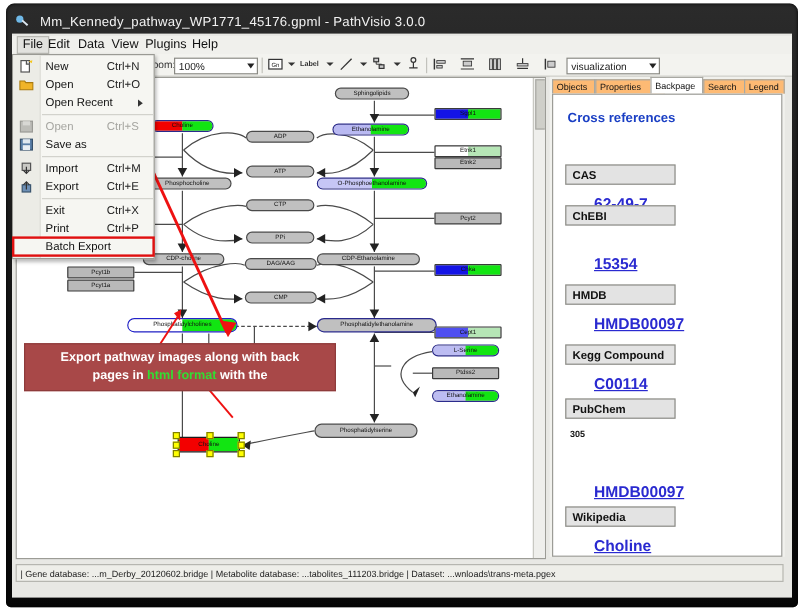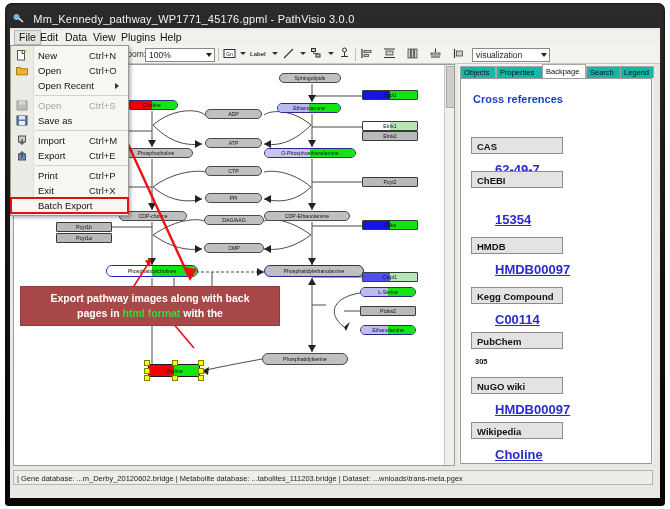--- a/index.html
+++ b/index.html
@@ -71,21 +71,21 @@
 
   .redarrow{position:absolute;z-index:24;}
 
   .selbox{position:absolute;z-index:26;}
   .selbox .handle{position:absolute;width:4px;height:4px;background:#ffff00;border:1px solid #808000;}
 
   
   .rpanel{position:absolute;left:458px;top:64px;width:196px;height:400px;background:#f1f1ed;}
   .tabs{position:absolute;left:0;top:0;width:196px;height:14px;}
   .tab{position:absolute;top:2px;height:12px;line-height:12px;font-size:7.5px;color:#111;
-    background:#14b8a6;border:1px solid #a8a8a2;border-bottom:none;padding:0 3px;box-sizing:border-box;}
+    background:#fdba74;border:1px solid #a8a8a2;border-bottom:none;padding:0 3px;box-sizing:border-box;}
   .tab.sel{top:0;height:14px;line-height:14px;background:#ffffff;font-size:7.5px;}
   .rbody{position:absolute;left:2px;top:14px;width:190px;height:384px;background:#fff;
     border:1px solid #9c9c96;overflow:hidden;}
   .xrefs-title{position:absolute;left:12px;top:14px;font-size:11px;font-weight:bold;color:#1a3fc4;}
   .dbbox{position:absolute;left:10px;width:92px;height:17px;background:#e3e3e3;border:1px solid #8d8d87;
     font-size:9.5px;font-weight:bold;color:#111;line-height:17px;padding-left:5px;box-sizing:border-box;}
   .dblink{position:absolute;left:14px;font-size:13px;color:#2a2ad0;text-decoration:underline;font-weight:bold;margin-left:20px;}
   .dbplain{position:absolute;left:14px;font-size:7.5px;color:#111;font-weight:bold;}
 
   
@@ -269,27 +269,27 @@
             <rect x="2.5" y="4" width="7" height="6" fill="#6d8fb5" stroke="#3b556f"></rect>
             <path d="M6 8 v-6 M3.5 4 l2.5 -2.5 2.5 2.5" stroke="#333" stroke-width="1" fill="none"></path>
           </svg></span>
       <span class="lab">Export</span>
       <span class="acc">Ctrl+E</span>
     </div>
 
     <div class="sep"></div>
 
     <div class="row">
+      <span class="lab">Exit</span>
+      <span class="acc">Ctrl+X</span>
+    </div>
+
+    <div class="row">
       <span class="lab">Print</span>
       <span class="acc">Ctrl+P</span>
-    </div>
-
-    <div class="row">
-      <span class="lab">Exit</span>
-      <span class="acc">Ctrl+X</span>
     </div>
 
     <div class="row hl">
       <span class="lab">Batch Export</span>
     </div>
   </div>
 
   <div class="canvas">
 
     <svg width="440" height="400" style="position:absolute;left:0;top:0;">
@@ -551,21 +551,20 @@
 
       <div class="dbbox" style="top:158px;">HMDB</div>
       <a class="dblink" style="top:183px;">HMDB00097</a>
 
       <div class="dbbox" style="top:208px;">Kegg Compound</div>
       <a class="dblink" style="top:233px;">C00114</a>
 
       <div class="dbbox" style="top:253px;">PubChem</div>
       <span class="dbplain" style="top:278px;">305</span>
 
-      <div class="dbbox" style="top:298px;">NuGO wiki</div>
       <a class="dblink" style="top:323px;">HMDB00097</a>
 
       <div class="dbbox" style="top:343px;">Wikipedia</div>
       <a class="dblink" style="top:368px;">Choline</a>
 
     </div>
   </div>
 
   <div class="status">| Gene database: ...m_Derby_20120602.bridge | Metabolite database: ...tabolites_111203.bridge | Dataset: ...wnloads\trans-meta.pgex</div>
 

